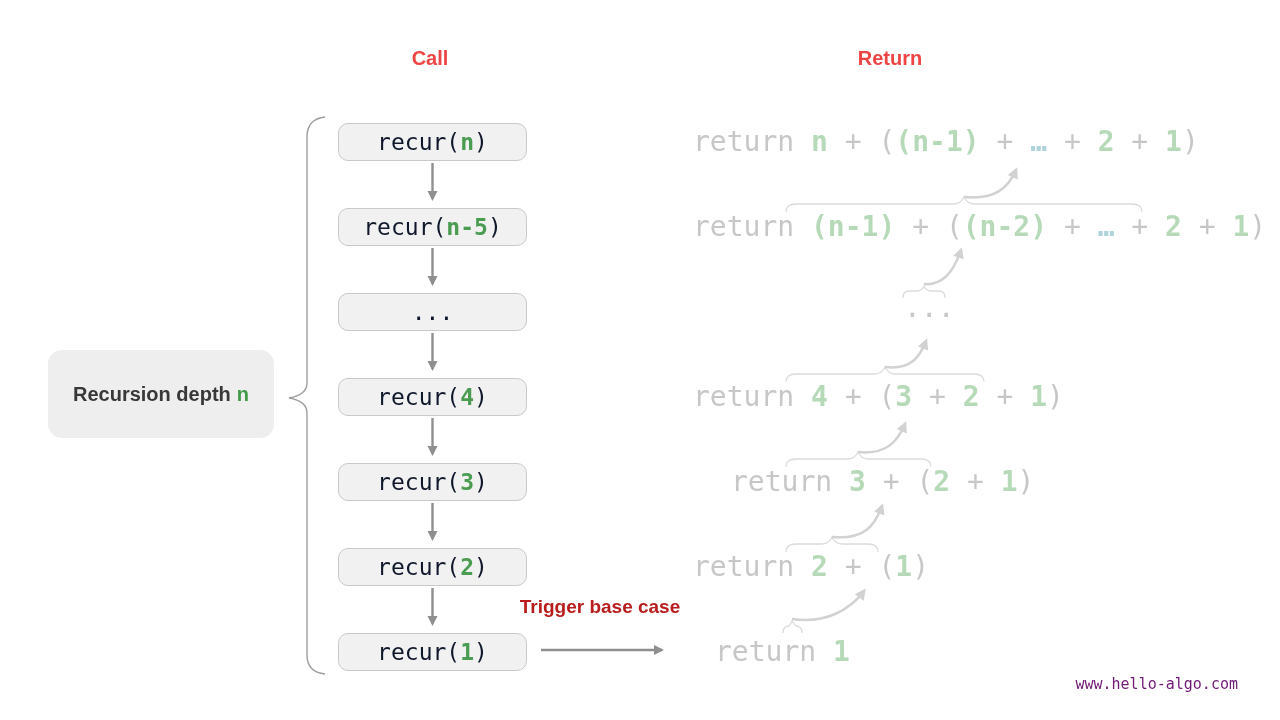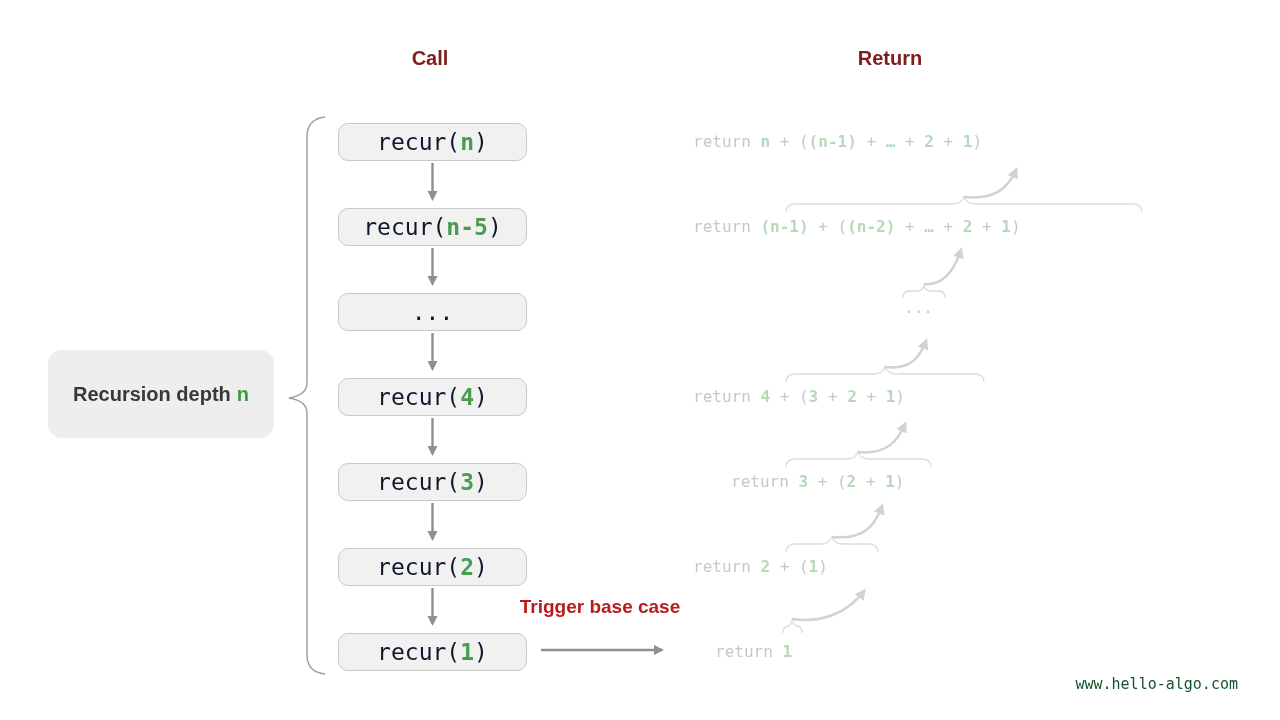--- a/index.html
+++ b/index.html
@@ -3,32 +3,32 @@
 <meta charset="utf-8">
 <style>
   html,body{margin:0;padding:0;background:#ffffff;}
   .canvas{
     position:relative;width:1280px;height:720px;background:#ffffff;
     font-family:"Liberation Sans",sans-serif;overflow:hidden;
   }
   .connector-layer{position:absolute;left:0;top:0;pointer-events:none;}
   .hdr{
     position:absolute;width:200px;text-align:center;
-    font-size:20px;font-weight:bold;color:#7f1d1d;
+    font-size:20px;font-weight:bold;color:#ef4444;
   }
   .call-box{
     position:absolute;left:338px;width:189px;height:38px;box-sizing:border-box;
     background:#f1f1f2;border:1.4px solid #c9c9c9;border-radius:10px;
     display:flex;align-items:center;justify-content:center;
     font-family:"DejaVu Sans Mono","Liberation Mono",monospace;font-size:23px;
     white-space:pre;
   }
   .return-line{
     position:absolute;height:30px;line-height:30px;
-    font-family:"DejaVu Sans Mono","Liberation Mono",monospace;font-size:16px;
+    font-family:"DejaVu Sans Mono","Liberation Mono",monospace;font-size:28px;
     white-space:pre;
   }
   .seg.dark{color:#0f172a;}
   .seg.green{color:#4a9c51;font-weight:bold;}
   .seg.gray{color:#c7c7c8;}
   .seg.pgreen{color:#b6dab8;font-weight:bold;}
   .seg.teal{color:#aed3da;font-weight:bold;}
   .depth-label{
     position:absolute;left:48px;top:350px;width:226px;height:88px;
     background:#eeeeef;border-radius:14px;
@@ -37,21 +37,21 @@
   }
   .depth-title{font-size:20px;font-weight:bold;color:#383838;}
   .depth-value{font-size:20px;font-weight:bold;color:#3f9a46;}
   .trigger-label{
     position:absolute;left:490px;top:596px;width:220px;text-align:center;
     font-size:19px;font-weight:bold;color:#b91c1c;
   }
   .watermark{
     position:absolute;left:1068px;top:675px;width:170px;text-align:right;
     font-family:"DejaVu Sans Mono","Liberation Mono",monospace;
-    font-size:15px;color:#14532d;
+    font-size:15px;color:#701a75;
   }
 </style>
 </head>
 <body>
 
 <div class="canvas">
 
   <svg class="connector-layer" width="1280" height="720" viewBox="0 0 1280 720">
     <defs>
       <marker id="mDark" markerUnits="userSpaceOnUse" markerWidth="12" markerHeight="12" refX="9" refY="6" orient="auto">

